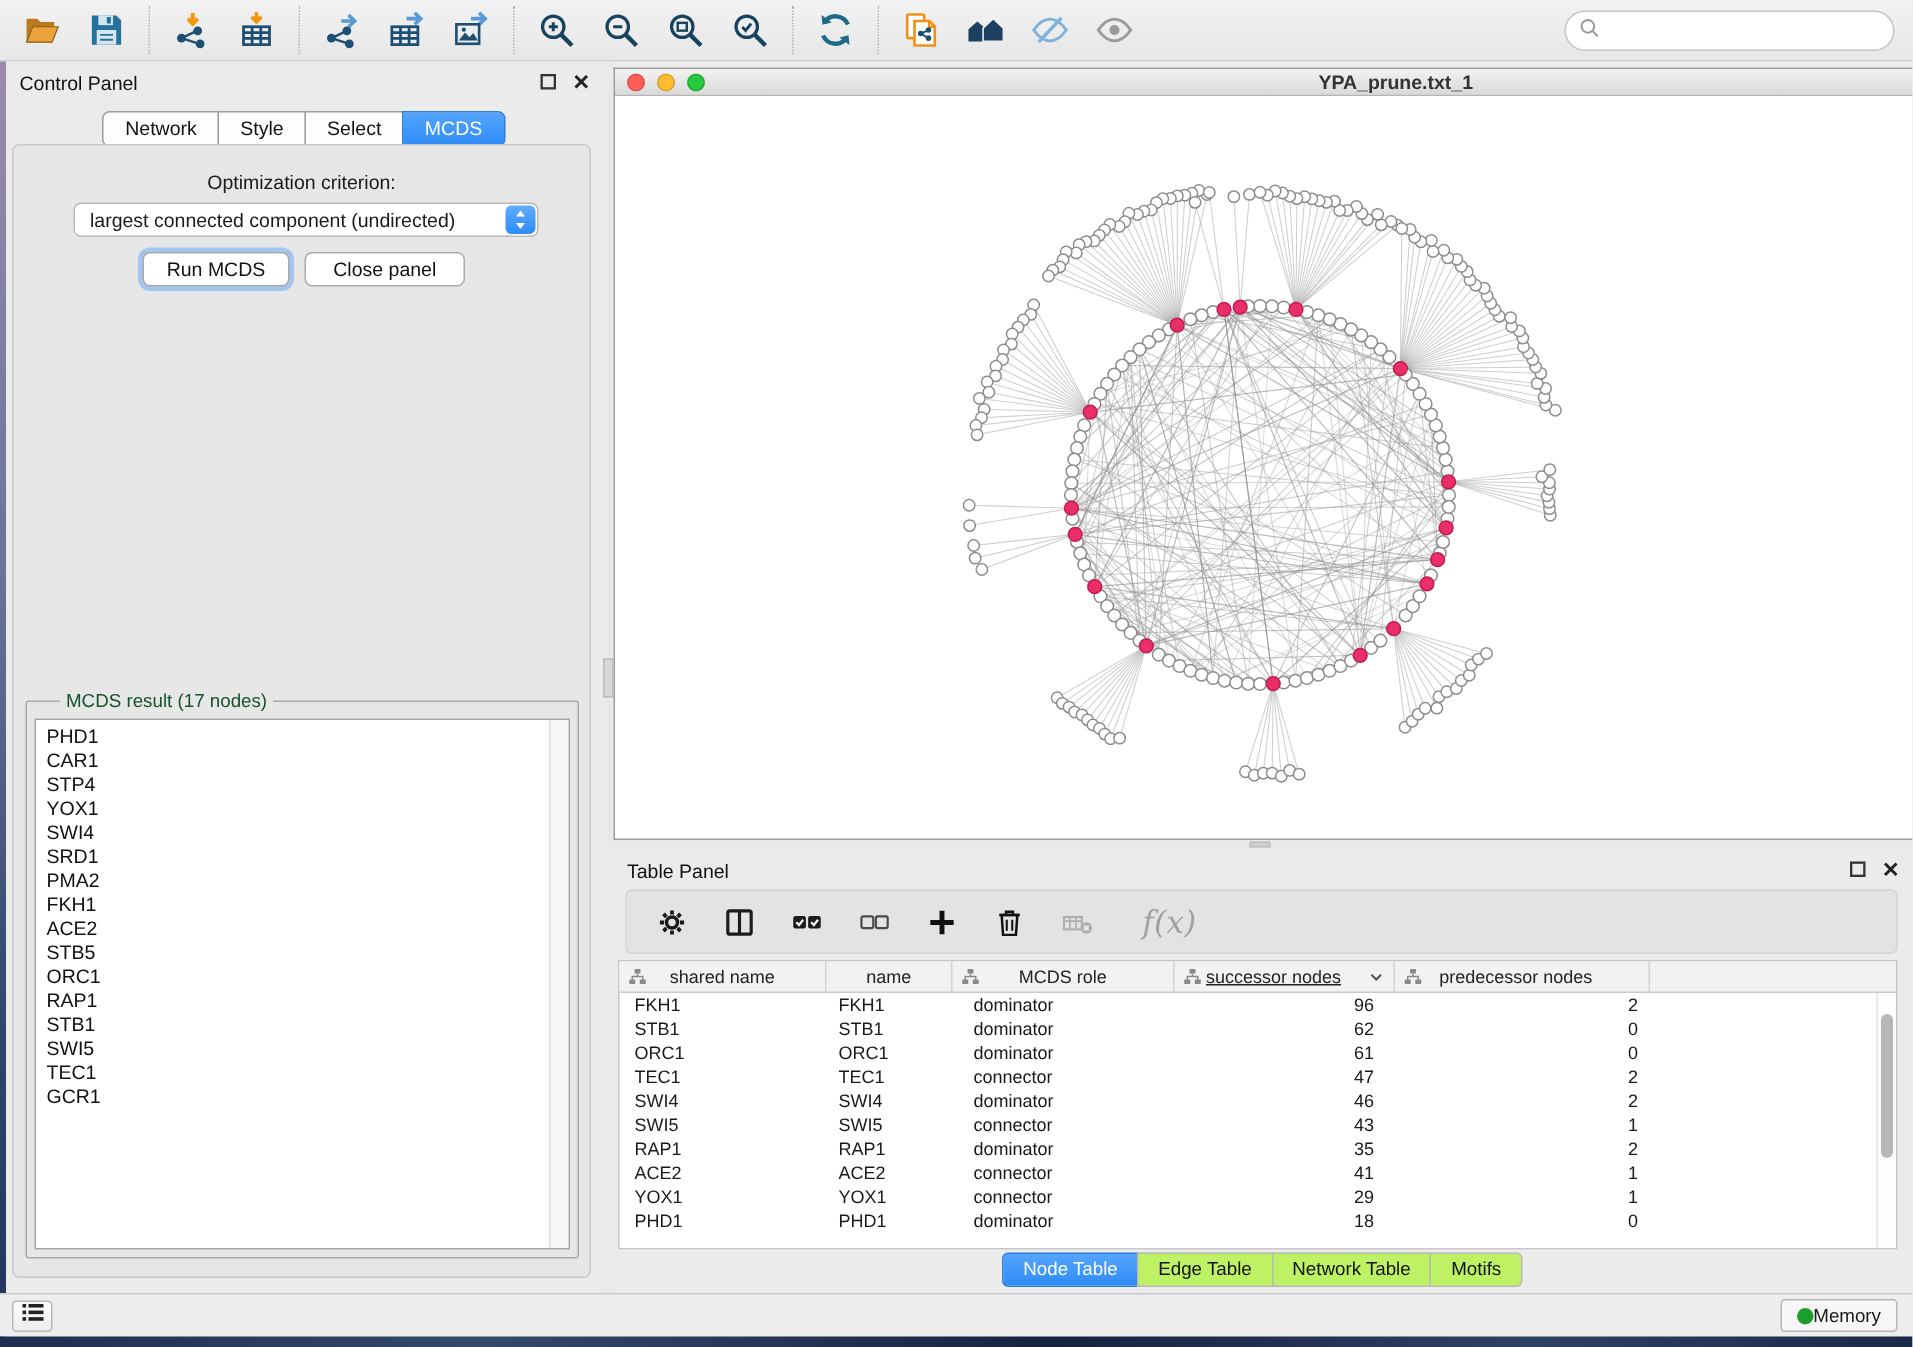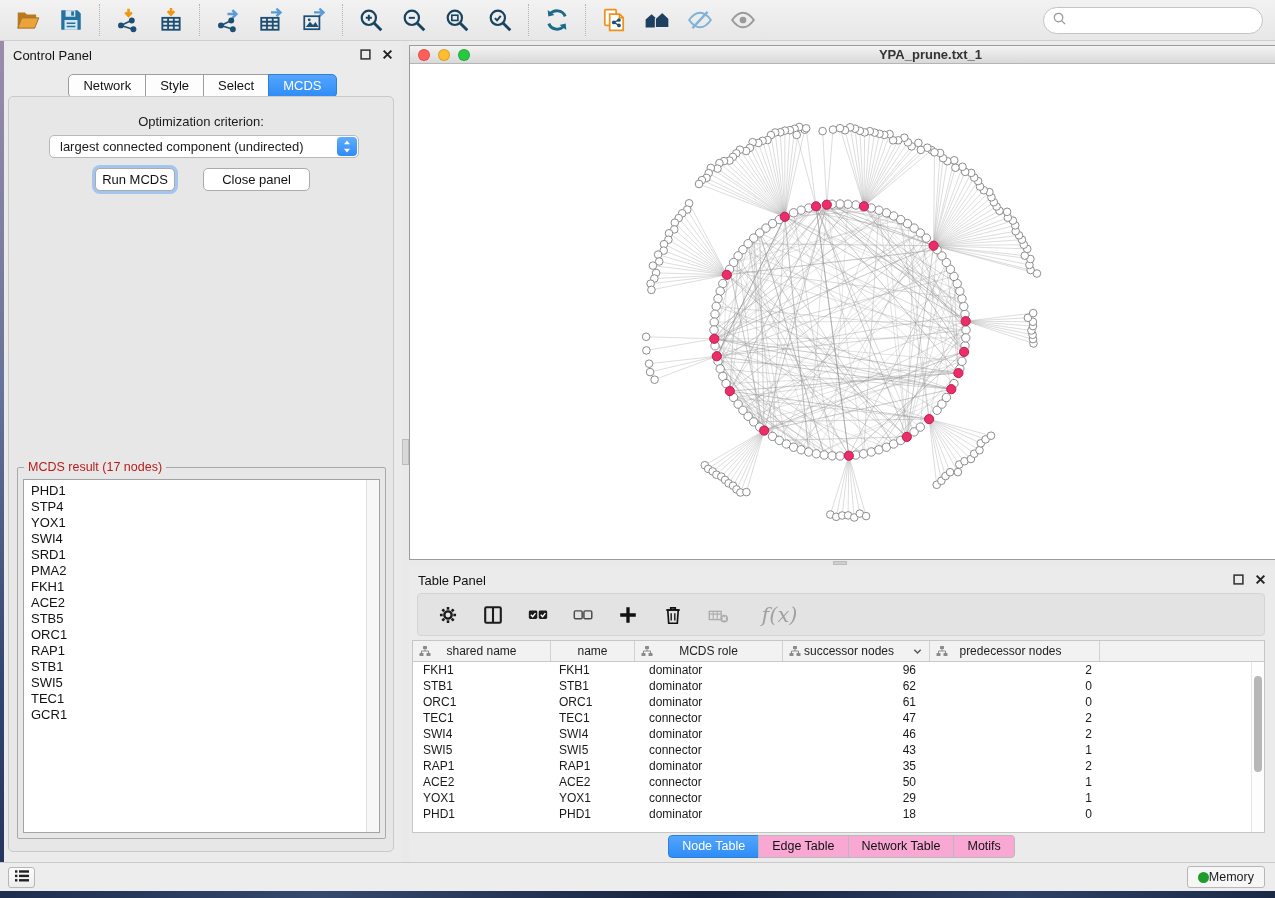--- a/index.html
+++ b/index.html
@@ -42,26 +42,26 @@
     background:#e7e7e7; border:1px solid #c9c9c9; border-radius:5px; }
   #opt-label { position:absolute; top:17px; width:100%; text-align:center; font-size:13px; }
   #criterion { position:absolute; left:40px; top:38px; width:310px; height:23px; background:#fff;
     border:1px solid #b9b9b9; border-radius:5px; font-size:13px; cursor:default; }
   #criterion .sel-text { position:absolute; left:10px; top:3px; white-space:nowrap; }
   #criterion .sel-cap { position:absolute; right:1px; top:1px; bottom:1px; width:20px; border-radius:4px;
     background:linear-gradient(#5fadfe,#2f8bf5); display:flex; align-items:center; justify-content:center; }
   #criterion .sel-cap svg { width:10px; height:15px; }
   .btn { position:absolute; height:23px; background:#fff; border:1px solid #ababab; border-radius:5px;
     font-size:13px; font-family:inherit; color:#111; cursor:default; }
-  #run-btn { left:86px; top:71px; width:80px; box-shadow:0 0 0 3px rgba(110,170,243,.55); }
+  #run-btn { left:86px; top:71px; width:98px; box-shadow:0 0 0 3px rgba(110,170,243,.55); }
   #close-panel-btn { left:194px; top:71px; width:107px; }
 
   #mcds-fieldset { position:absolute; left:8px; top:370px; width:369px; height:372px;
     border:1px solid #a9a9a9; border-radius:2px; }
-  #mcds-legend { position:absolute; top:-8px; left:6px; background:#e7e7e7; padding:0 4px; font-size:12.5px; color:#b91c1c; }
+  #mcds-legend { position:absolute; top:-8px; left:22px; background:#e7e7e7; padding:0 4px; font-size:12.5px; color:#14532d; }
   #mcds-list { position:absolute; left:5px; top:11px; right:5px; bottom:5px; background:#fff;
     border:1px solid #a3a3a3; overflow:hidden; }
   #mcds-items { padding:3px 0 0 7px; }
   .mcds-item { font-size:13px; line-height:16px; color:#111; }
   #mcds-scroll { position:absolute; right:0; top:0; bottom:0; width:13px; background:#f7f7f7; border-left:1px solid #dedede; }
 
   
   #v-splitter { position:absolute; left:402px; top:41px; width:7px; height:821px; background:#e9e9e9; }
   #v-splitter .grip { position:absolute; top:398px; left:0; width:7px; height:26px; background:#d8d8d8; border:1px solid #bcbcbc; }
   #h-splitter { position:absolute; left:409px; top:560px; width:866px; height:6px; background:#e9e9e9; }
@@ -98,21 +98,21 @@
   .td { font-size:12px; line-height:16px; white-space:nowrap; overflow:hidden; cursor:default; }
   .c0 { width:138px; padding-left:10px; }
   .c1 { width:84px;  padding-left:8px;  }
   .c2 { width:148px; padding-left:14px; }
   .c3 { width:147px; text-align:right; padding-right:14px; }
   .c4 { width:170px; text-align:right; padding-right:8px;  }
   #tv-scroll { position:absolute; right:0; top:21px; bottom:0; width:13px; background:#fdfdfd; border-left:1px solid #e4e4e4; }
   #tv-thumb { position:absolute; left:2px; top:14px; width:8px; height:96px; background:#b7b7b7; border-radius:4px; }
 
   #table-tabs { position:absolute; left:0; right:0; top:269px; display:flex; justify-content:center; }
-  .ttab { font-size:12.5px; padding:3px 13px 4px; background:#f9a8d4; border:1px solid #b9b9b9; margin-left:-1px; color:#111; cursor:default; }
+  .ttab { font-size:12.5px; padding:3px 13px 4px; background:#bef264; border:1px solid #b9b9b9; margin-left:-1px; color:#111; cursor:default; }
   .ttab:first-child { border-radius:4px 0 0 4px; }
   .ttab:last-child  { border-radius:0 4px 4px 0; }
   .ttab.active { background:linear-gradient(#54a5fd,#2e8cf7); border-color:#2e7fd9; color:#fff; }
 
   
   #status-bar { position:absolute; left:0; top:862px; width:1275px; height:29px;
     background:#ededed; border-top:1px solid #c9c9c9; }
   #list-btn { position:absolute; left:8px; top:4px; width:27px; height:21px;
     background:linear-gradient(#fdfdfd,#ececec); border:1px solid #b7b7b7; border-radius:3px;
     display:flex; align-items:center; justify-content:center; }
@@ -322,20 +322,21 @@
       </span>
     </div>
     <div id="opt-label">Optimization criterion:</div>
     <button class="btn" id="run-btn">Run MCDS</button>
     <button class="btn" id="close-panel-btn">Close panel</button>
     <div id="mcds-fieldset">
       <span id="mcds-legend">MCDS result (17 nodes)</span>
       <div id="mcds-list">
         <div id="mcds-items">
             <div class="mcds-item">PHD1</div>
+            <div class="mcds-item">CAR1</div>
             <div class="mcds-item">STP4</div>
             <div class="mcds-item">YOX1</div>
             <div class="mcds-item">SWI4</div>
             <div class="mcds-item">SRD1</div>
             <div class="mcds-item">PMA2</div>
             <div class="mcds-item">FKH1</div>
             <div class="mcds-item">ACE2</div>
             <div class="mcds-item">STB5</div>
             <div class="mcds-item">ORC1</div>
             <div class="mcds-item">RAP1</div>
@@ -1038,21 +1039,21 @@
         </div>
         <div class="th c2" style="width: 148px; padding-left: 0px; text-align: center;">
           <span class="ticon"><svg viewBox="0 0 12 12">
               <rect x="4" y="1" width="4" height="3" rx=".5" fill="#8a8a8a"></rect>
               <rect x=".5" y="8" width="4" height="3" rx=".5" fill="#8a8a8a"></rect>
               <rect x="7.5" y="8" width="4" height="3" rx=".5" fill="#8a8a8a"></rect>
               <path d="M6 4v2M2.5 8V6h7v2" stroke="#8a8a8a" fill="none"></path>
             </svg></span>
           <span>MCDS role</span>
         </div>
-        <div class="th c3" style="width: 147px; padding-left: 0px; text-align: center;">
+        <div class="th c3" style="width: 147px; padding-left: 0px; text-align: center; text-decoration: underline;">
           <span class="ticon"><svg viewBox="0 0 12 12">
               <rect x="4" y="1" width="4" height="3" rx=".5" fill="#8a8a8a"></rect>
               <rect x=".5" y="8" width="4" height="3" rx=".5" fill="#8a8a8a"></rect>
               <rect x="7.5" y="8" width="4" height="3" rx=".5" fill="#8a8a8a"></rect>
               <path d="M6 4v2M2.5 8V6h7v2" stroke="#8a8a8a" fill="none"></path>
             </svg></span>
           <span>successor nodes</span>
           <span class="sort"><svg viewBox="0 0 11 11">
               <path d="M2.3 3.8l3.2 3.2 3.2-3.2" stroke="#555" stroke-width="1.4" fill="none"></path>
             </svg></span>
@@ -1115,21 +1116,21 @@
           <div class="td c0">RAP1</div>
           <div class="td c1">RAP1</div>
           <div class="td c2">dominator</div>
           <div class="td c3">35</div>
           <div class="td c4">2</div>
         </div>
         <div class="tr">
           <div class="td c0">ACE2</div>
           <div class="td c1">ACE2</div>
           <div class="td c2">connector</div>
-          <div class="td c3">50</div>
+          <div class="td c3">41</div>
           <div class="td c4">1</div>
         </div>
         <div class="tr">
           <div class="td c0">YOX1</div>
           <div class="td c1">YOX1</div>
           <div class="td c2">connector</div>
           <div class="td c3">29</div>
           <div class="td c4">1</div>
         </div>
         <div class="tr">

